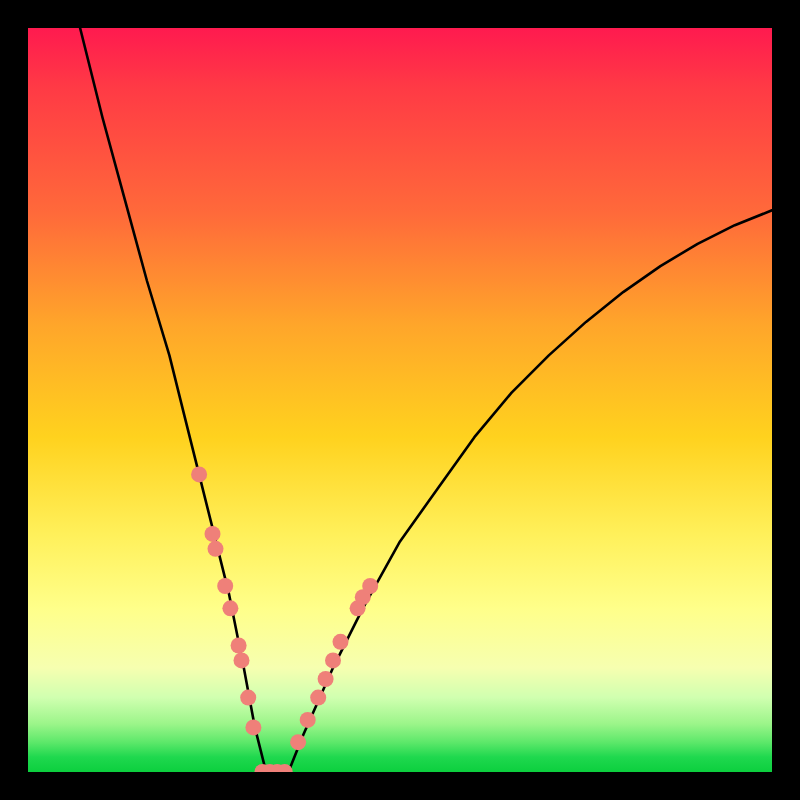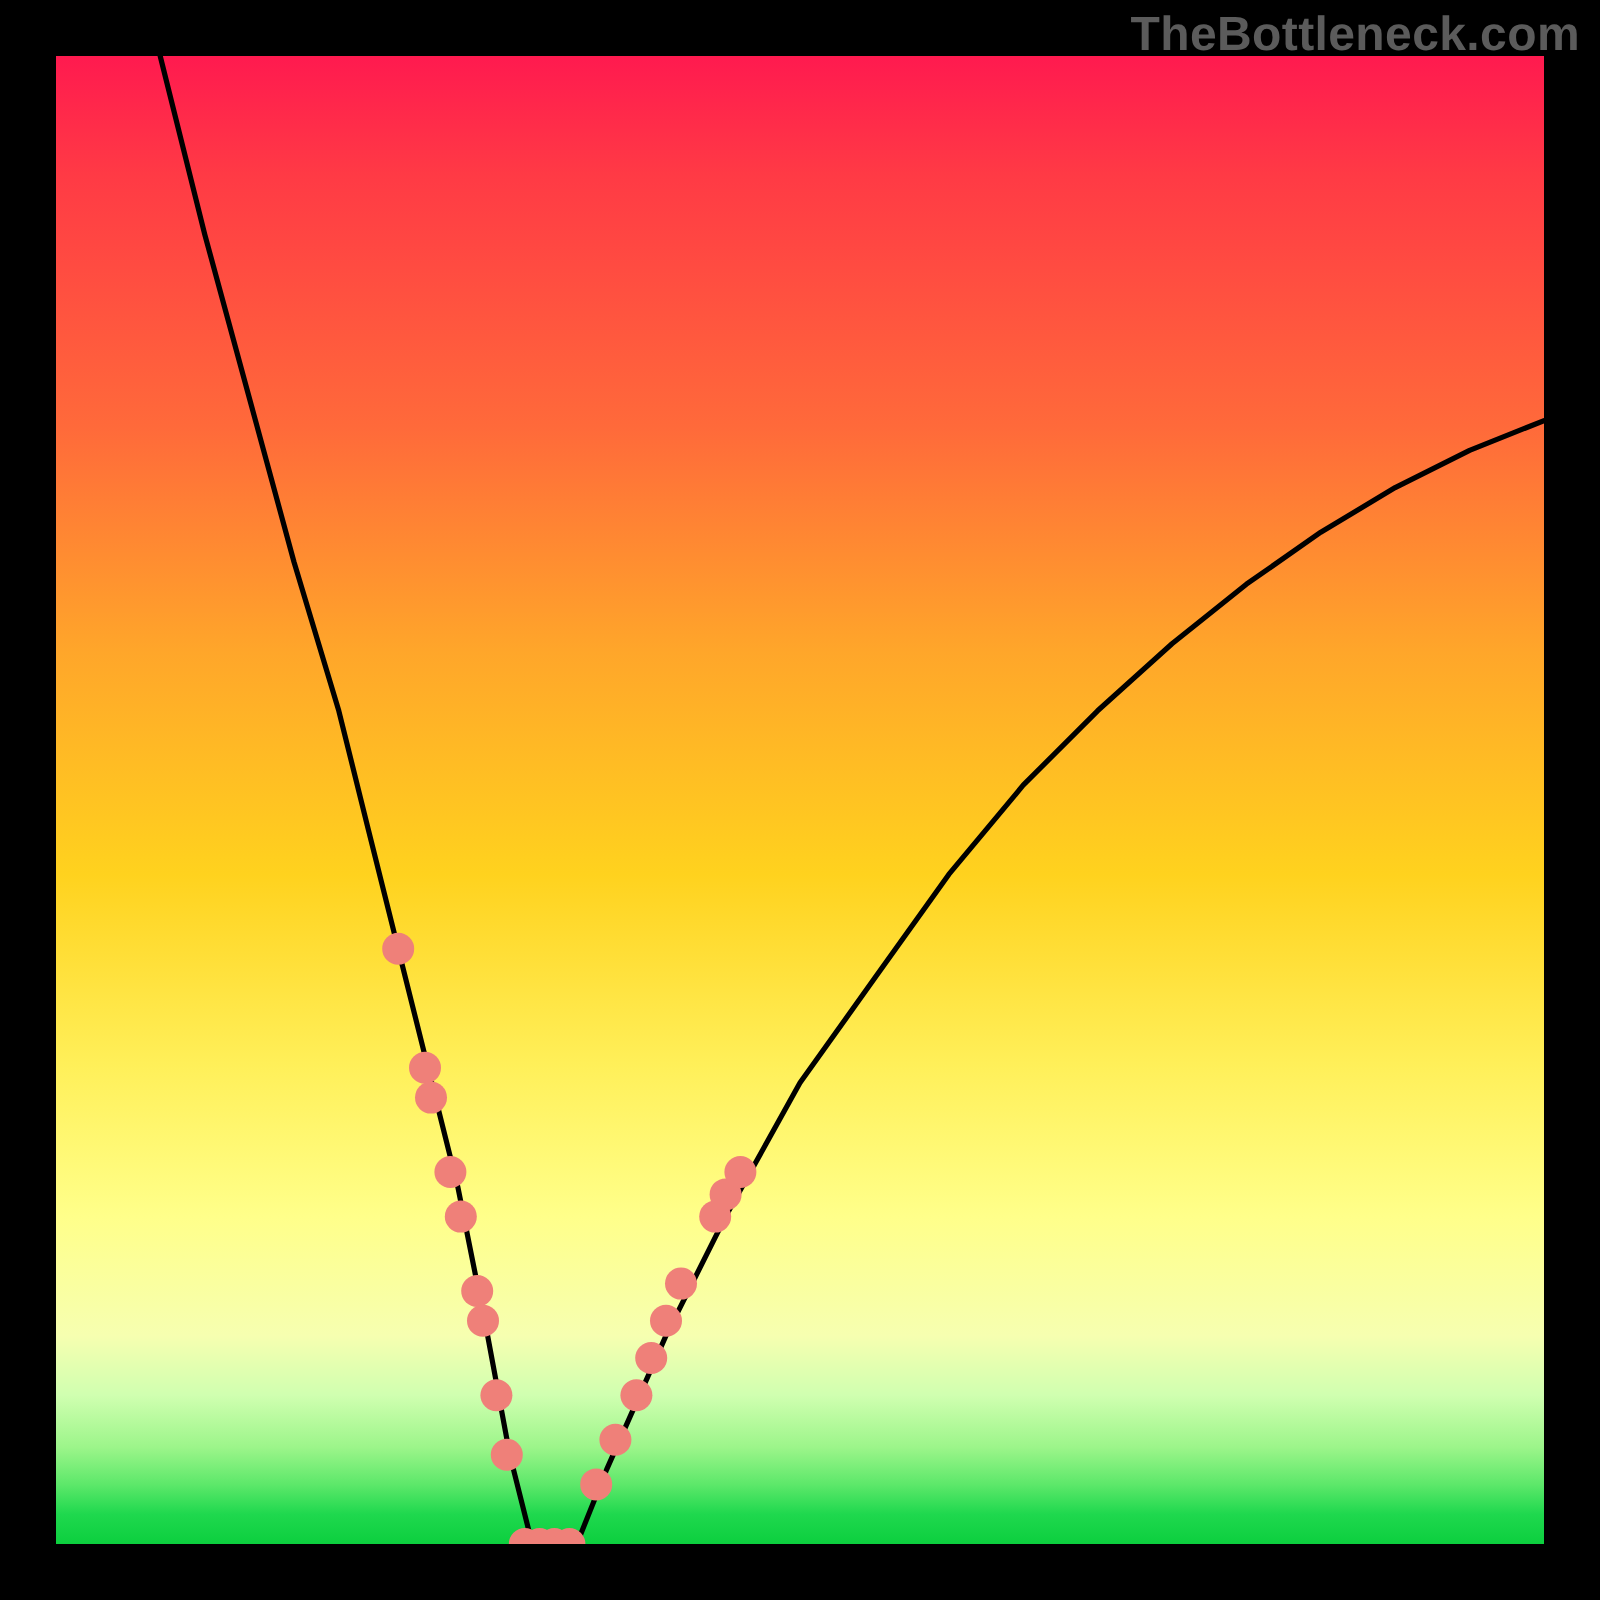--- a/index.html
+++ b/index.html
@@ -68,21 +68,20 @@
   }
   .dot {
     fill: #ef8079;
     stroke: none;
   }
 </style>
 </head>
 <body>
 
 <div class="frame">
-  <div class="watermark">TheBottleneck.com</div>
   <div class="plot-area">
     <svg class="curve" viewBox="0 0 744 744">
       <path id="curve-path" d="M52.1 0.0 L74.4 89.3 L96.7 171.1 L119.0 253.0 L141.4 327.4 L156.2 386.9 L171.1 446.4 L186.0 505.9 L200.9 565.4 L215.8 639.8 L226.9 699.4 L238.1 744.0 L249.2 744.0 L260.4 744.0 L275.3 706.8 L305.0 639.8 L334.8 580.3 L372.0 513.4 L409.2 461.3 L446.4 409.2 L483.6 364.6 L520.8 327.4 L558.0 293.9 L595.2 264.1 L632.4 238.1 L669.6 215.8 L706.8 197.2 L744.0 182.3"></path>
       <g id="dots">
           <circle cx="171.1" cy="446.4" r="8" class="dot"></circle>
           <circle cx="184.5" cy="505.9" r="8" class="dot"></circle>
           <circle cx="187.5" cy="520.8" r="8" class="dot"></circle>
           <circle cx="197.2" cy="558.0" r="8" class="dot"></circle>
           <circle cx="202.4" cy="580.3" r="8" class="dot"></circle>
           <circle cx="210.6" cy="617.5" r="8" class="dot"></circle>

